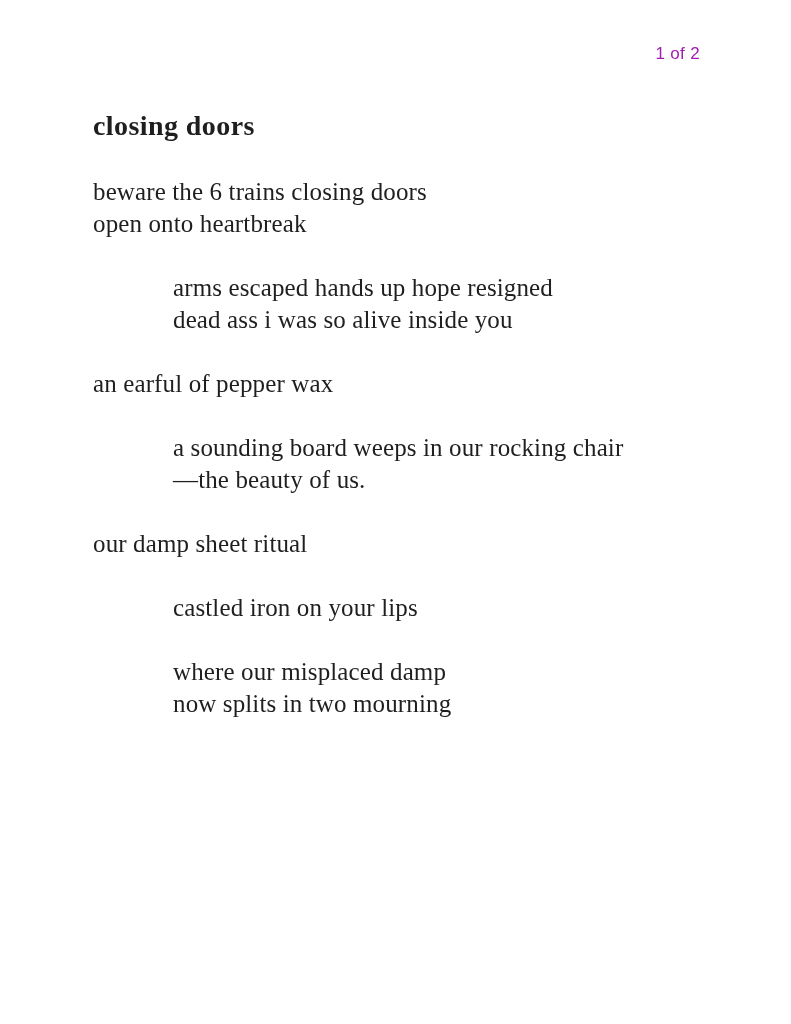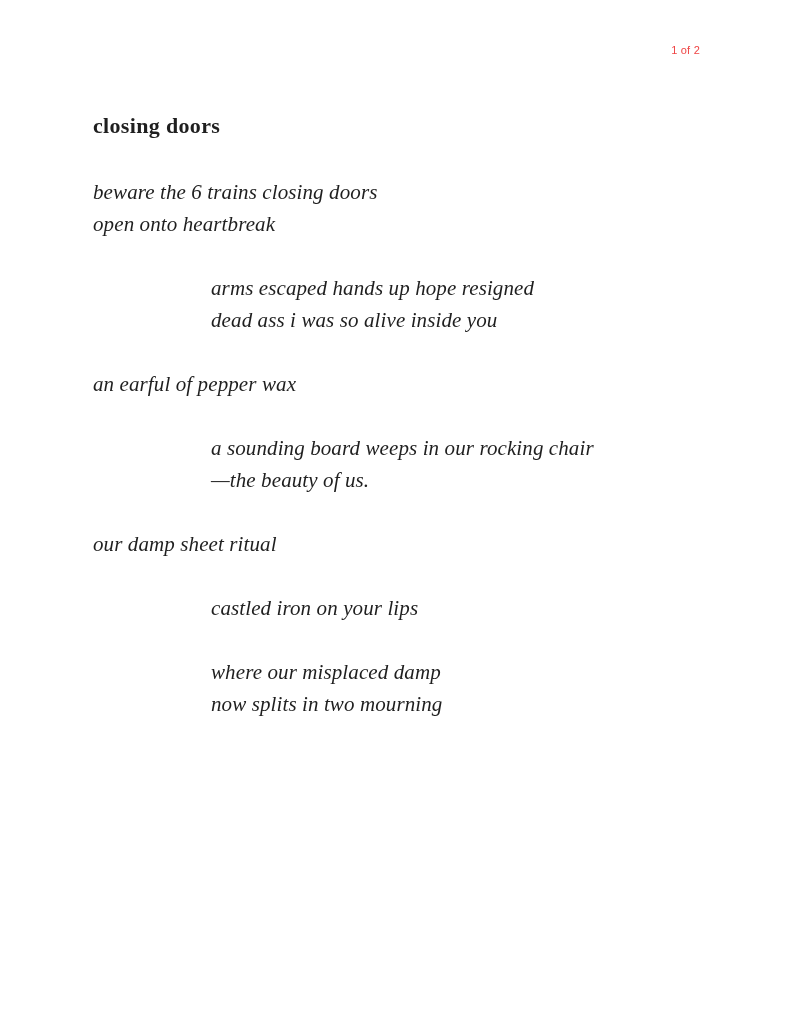--- a/index.html
+++ b/index.html
@@ -13,49 +13,48 @@
     position: relative;
     overflow: hidden;
     font-family: "Liberation Serif", serif;
     color: #1f1f1f;
   }
   .page-number {
     position: absolute;
     top: 44px;
     right: 91px;
     font-family: "Liberation Sans", sans-serif;
-    font-size: 11px;
-    color: #ef4444;
+    font-size: 17px;
+    color: #a21caf;
     letter-spacing: 0.02em;
   }
   .content {
     position: absolute;
     top: 112px;
     left: 93px;
     right: 60px;
   }
   .poem-title {
     font-weight: bold;
-    font-size: 22px;
+    font-size: 28px;
     line-height: 28px;
     letter-spacing: 0.015em;
     margin: 0 0 36px 0;
   }
   .stanza {
     margin: 0 0 32px 0;
   }
   .stanza.indented {
-    margin-left: 118px;
+    margin-left: 80px;
   }
   .poem-line {
-    font-size: 21px;
+    font-size: 25px;
     line-height: 32px;
     letter-spacing: 0.005em;
     white-space: nowrap;
-    font-style: italic;
   }
 </style>
 </head>
 <body>
 
 <div class="page-number">1 of 2</div>
 
 <div class="content">
 
   <h1 class="poem-title">closing doors</h1>

